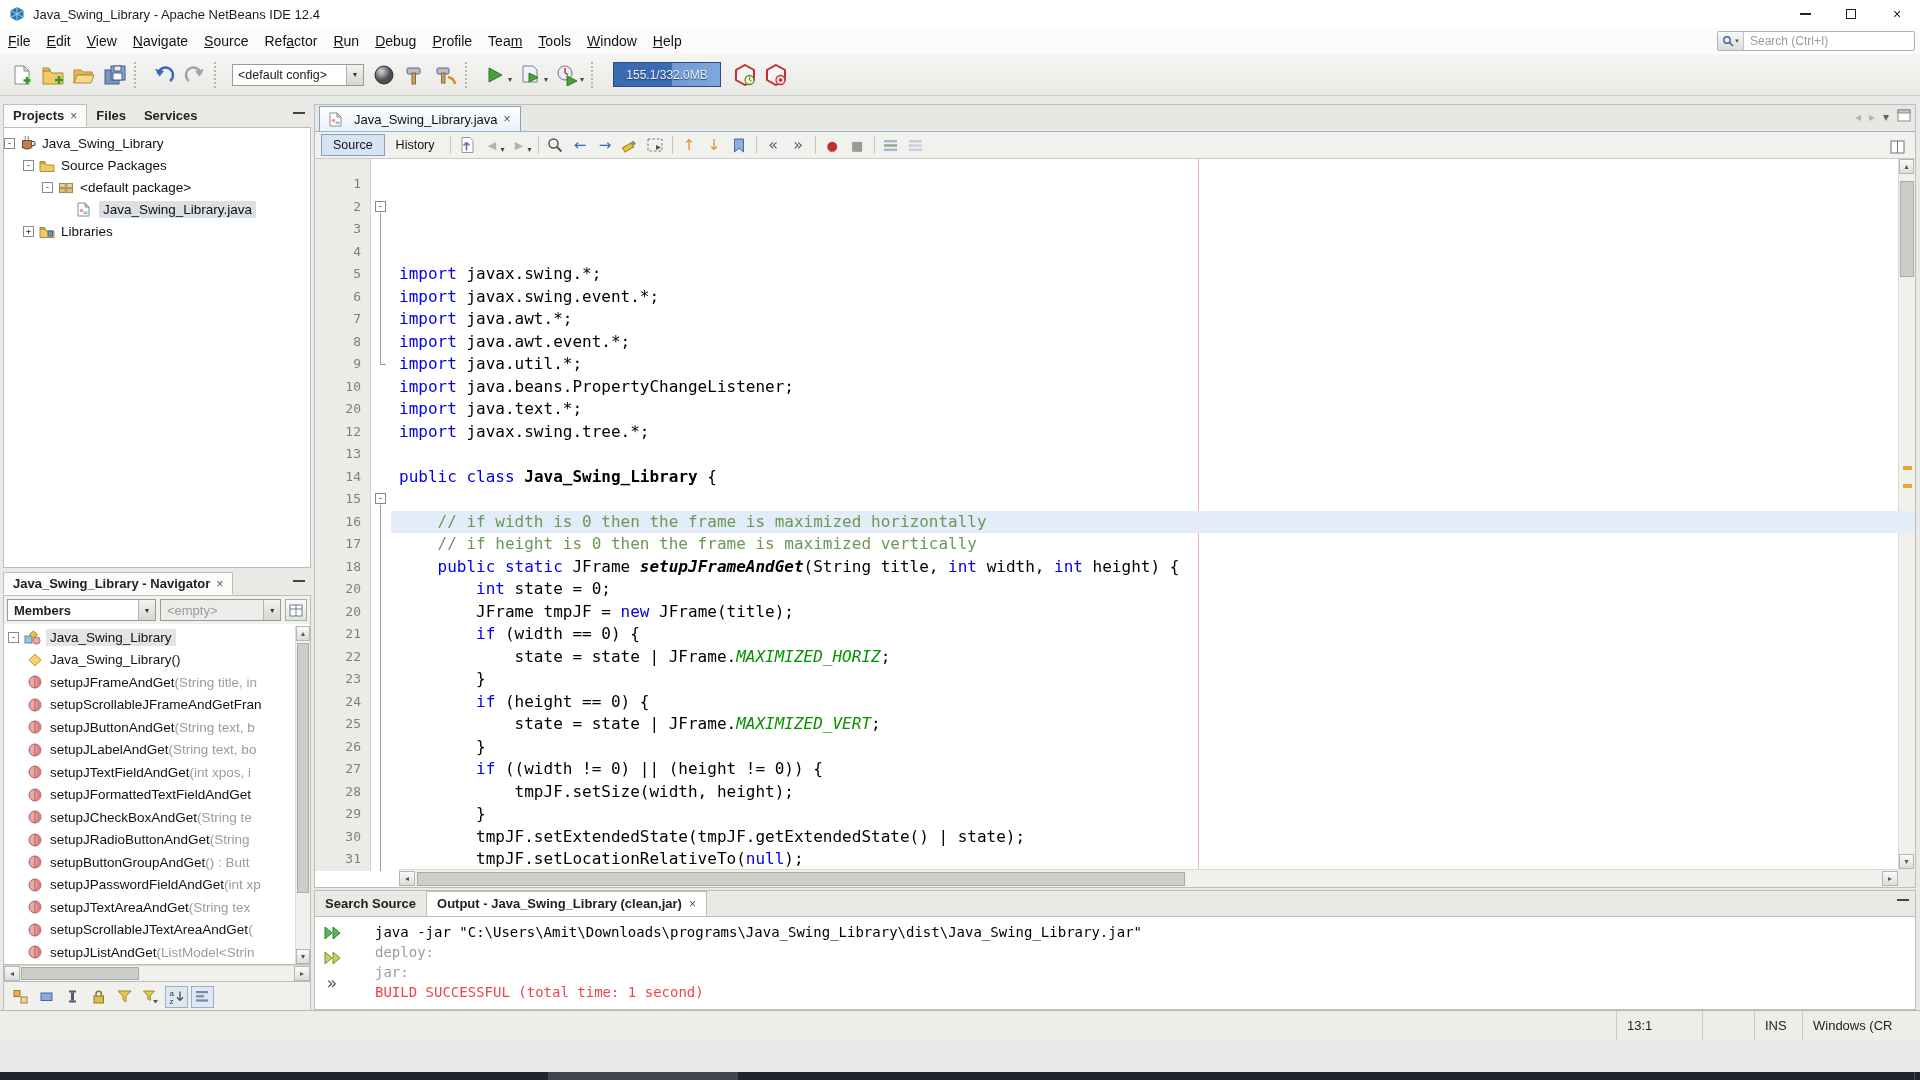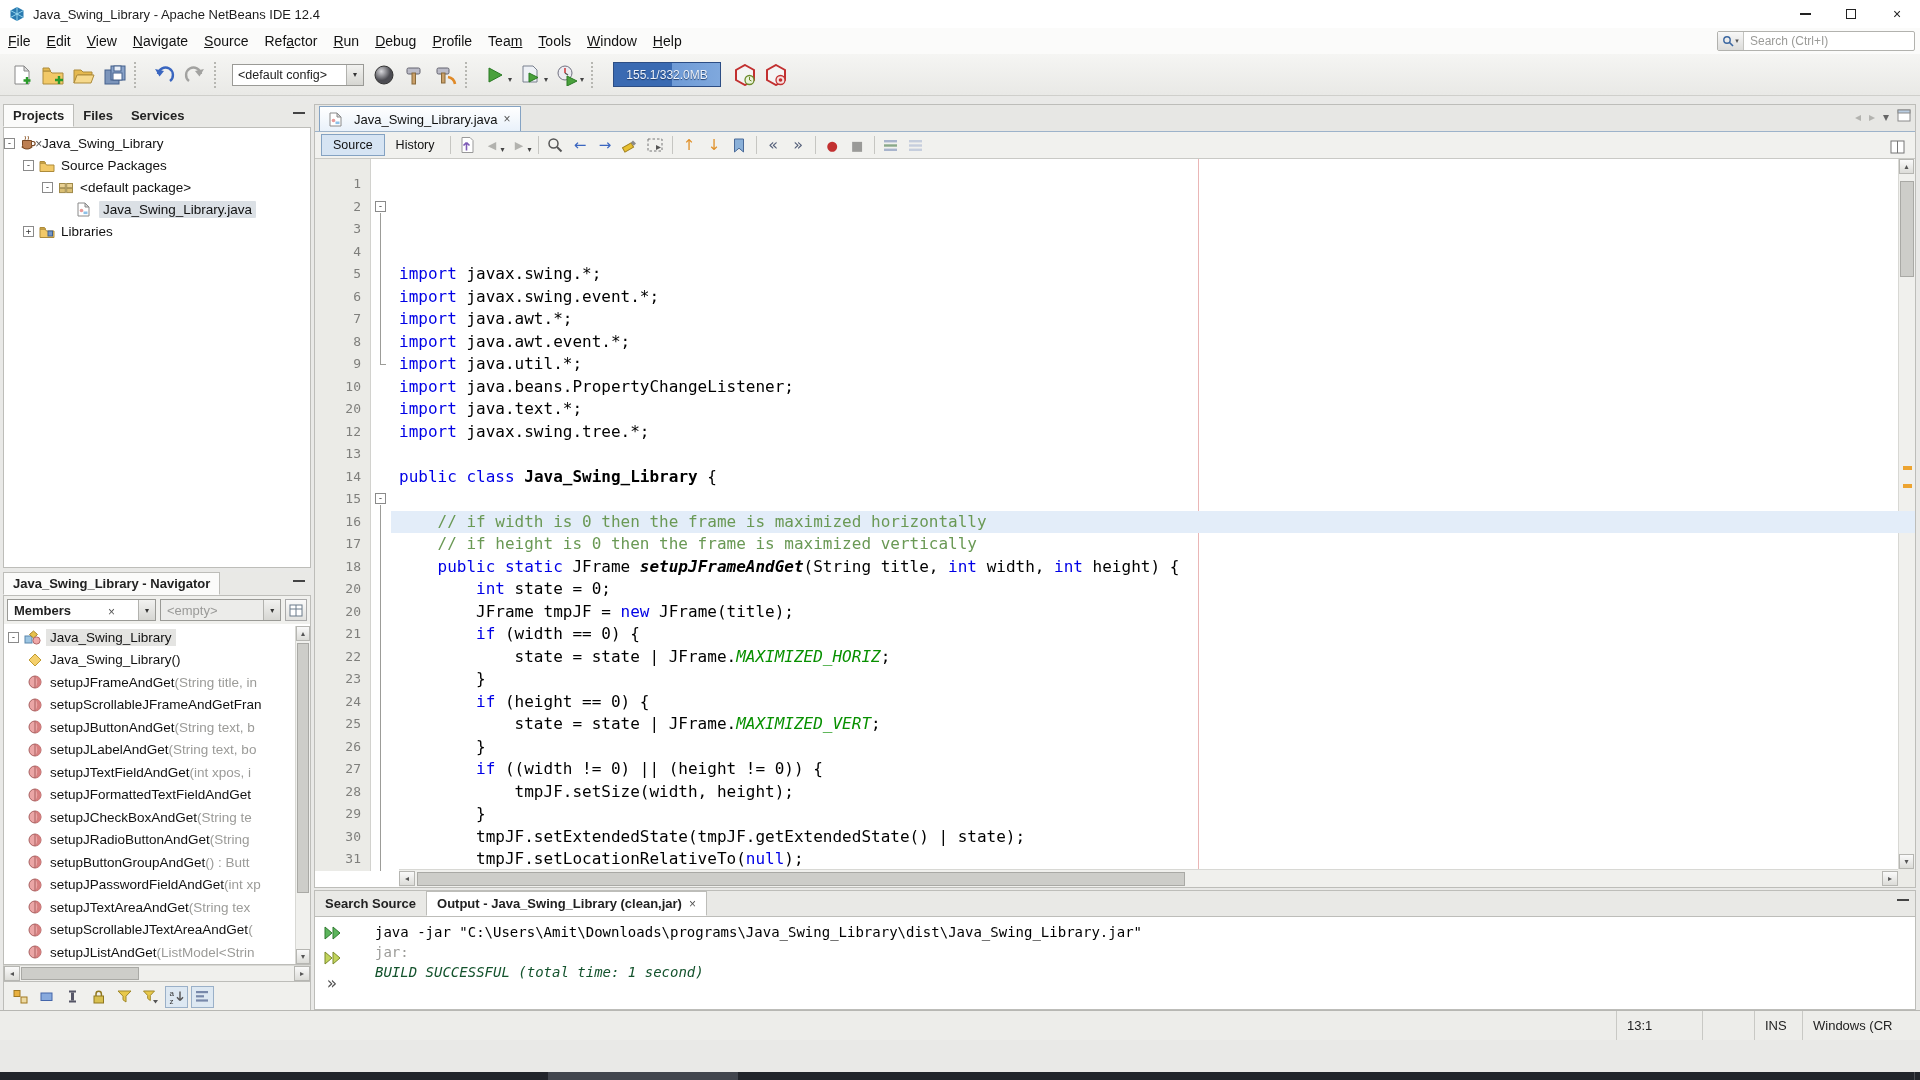--- a/index.html
+++ b/index.html
@@ -31,21 +31,21 @@
   .grip{width:8px;height:26px;border-left:2px dotted #b7b7b2;margin:0 6px 0 4px;}
   .tb-combo{width:132px;height:22px;border:1px solid #9a9a96;background:#fff;display:flex;align-items:center;justify-content:space-between;margin:0 4px;}
   .tb-combo .val{font-size:12.5px;color:#222;padding-left:5px;white-space:nowrap;}
   .combo-btn{width:17px;height:100%;background:linear-gradient(#f2f2f0,#d6d6d2);border-left:1px solid #b2b2ae;display:flex;align-items:center;justify-content:center;font-size:8px;color:#333;font-family:"DejaVu Sans",sans-serif;}
   .memory{width:108px;height:25px;margin:0 8px;border:1px solid #2c4d84;background:linear-gradient(to right,#3a6ab2 0%,#3a6ab2 55%,#6f9bd6 55%,#7fa8dd 100%);color:#eef3fb;font-size:12px;display:flex;align-items:center;justify-content:center;white-space:nowrap;text-shadow:0 1px 1px #1d3a66;}
 
   
   .left-col{position:absolute;left:3px;top:104px;width:308px;height:906px;}
   .panel-tabs{height:24px;display:flex;background:#e9e9e6;border-bottom:1px solid #bdbdb9;position:relative;}
   .ptab{padding:0 9px;font-size:13px;font-weight:bold;line-height:22px;color:#222;display:flex;align-items:center;gap:6px;}
-  .ptab.active{background:#fbfbfa;border:1px solid #bdbdb9;border-bottom:1px solid #fbfbfa;flex-direction:column;}
+  .ptab.active{background:#fbfbfa;border:1px solid #bdbdb9;border-bottom:1px solid #fbfbfa;}
   .tab-x{font-size:12px;color:#555;font-weight:normal;}
   .panel-min{position:absolute;right:6px;top:8px;width:12px;height:2px;background:#444;}
 
   .projects-panel{position:absolute;top:0;left:0;right:0;height:464px;}
   .tree-area{background:#fff;border:1px solid #bdbdb9;border-top:none;height:440px;padding-top:4px;overflow:hidden;}
   .trow{display:flex;align-items:center;height:22px;font-size:13.5px;color:#111;white-space:nowrap;}
   .trow .sel{background:#dbe0e5;padding:1px 4px;border-radius:1px;}
   .indent{width:19px;height:100%;flex:none;}
   .handle{width:11px;height:11px;flex:none;border:1px solid #8a8a8a;background:#fff;color:#333;font-size:9px;line-height:9px;text-align:center;margin-right:5px;font-family:"DejaVu Sans Mono",monospace;}
   .handle.none{visibility:hidden;}
@@ -111,21 +111,21 @@
   .output-panel{position:absolute;left:314px;right:4px;top:890px;height:120px;background:#fff;border:1px solid #bdbdb9;}
   .out-tabs{height:26px;background:#e9e9e6;border-bottom:1px solid #bdbdb9;display:flex;align-items:flex-end;position:relative;}
   .otab{padding:0 10px;font-size:13px;font-weight:bold;color:#222;line-height:24px;display:flex;gap:7px;align-items:center;}
   .otab.active{background:#ffffff;border:1px solid #bdbdb9;border-bottom:1px solid #fff;height:25px;}
   .out-body{display:flex;height:93px;}
   .out-rail{width:34px;display:flex;flex-direction:column;align-items:center;padding-top:7px;gap:7px;flex:none;}
   .rail-btn{width:22px;height:18px;display:flex;align-items:center;justify-content:center;}
   .out-text{flex:1;padding:5px 0 0 26px;font-family:"DejaVu Sans Mono",monospace;font-size:14px;line-height:20px;white-space:pre;overflow:hidden;}
   .ol-plain{color:#000;}
   .ol-muted{color:#9b9b98;}
-  .ol-success{color:#14532d;font-style:italic;}
+  .ol-success{color:#ef4444;}
 
   
   .statusbar{position:absolute;left:0;right:0;top:1010px;height:30px;background:#ededea;border-top:1px solid #b7b7b3;display:flex;align-items:stretch;font-size:13px;color:#222;}
   .sb-fill{flex:1;}
   .sb-cell{border-left:1px solid #c9c9c5;display:flex;align-items:center;padding:0 10px;white-space:nowrap;overflow:hidden;}
 
   
   .taskbar{position:absolute;left:0;right:0;top:1072px;height:40px;background:#21242a;display:flex;align-items:stretch;}
   .task-btn{display:flex;align-items:center;justify-content:flex-start;gap:9px;padding:0 11px;color:#fff;font-size:13px;white-space:nowrap;overflow:hidden;}
   .task-btn.square{width:48px;justify-content:center;padding:0;}
@@ -931,21 +931,21 @@
         <div class="rail-btn">
           <svg width="17" height="14" viewBox="0 0 17 14">
               <path d="M1 1 L8 7 L1 13z" fill="#c2d45c" stroke="#7a8a2a"></path>
               <path d="M9 1 L16 7 L9 13z" fill="#c2d45c" stroke="#7a8a2a"></path>
             </svg>
         </div>
         <div class="rail-btn">
             <span style="color:#555;font-size:17px;line-height:1;font-family:'DejaVu Sans',sans-serif;">»</span>
           </div>
       </div>
-      <div class="out-text" id="output-lines"><div class="ol-plain">java -jar "C:\Users\Amit\Downloads\programs\Java_Swing_Library\dist\Java_Swing_Library.jar"</div><div class="ol-muted">jar:</div><div class="ol-success">BUILD SUCCESSFUL (total time: 1 second)</div></div>
+      <div class="out-text" id="output-lines"><div class="ol-plain">java -jar "C:\Users\Amit\Downloads\programs\Java_Swing_Library\dist\Java_Swing_Library.jar"</div><div class="ol-muted">deploy:</div><div class="ol-muted">jar:</div><div class="ol-success">BUILD SUCCESSFUL (total time: 1 second)</div></div>
     </div>
   </div>
 
   <div class="statusbar">
     <div class="sb-fill"></div>
     <div class="sb-cell" style="width:86px;">13:1</div>
     <div class="sb-cell" style="width:52px;"></div>
     <div class="sb-cell" style="width:48px;">INS</div>
     <div class="sb-cell" style="width:118px;border-right:none;text-align:center;">Windows (CR</div>
   </div>

